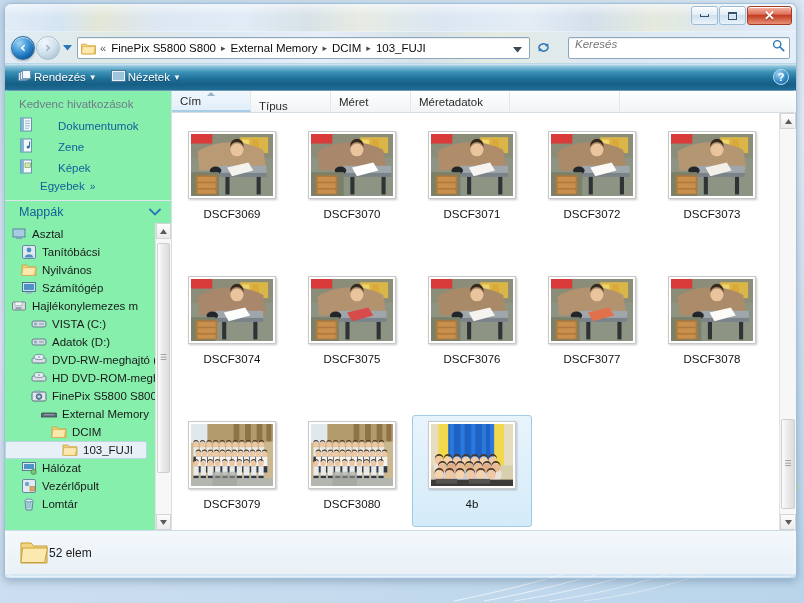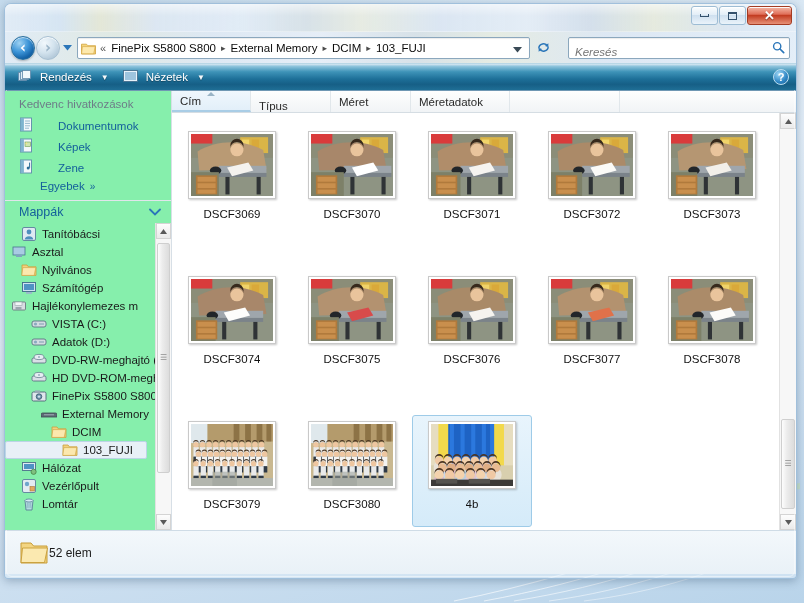--- a/index.html
+++ b/index.html
@@ -110,38 +110,38 @@
     color: #4a4a4a; font-size: 9px; padding: 0 2px; user-select:none;
   }
   .crumb-spacer { flex: 1; }
   .crumb-caret { padding: 0 5px 0 3px; cursor: pointer; }
   .refresh-btn {
     width: 20px; height: 20px; margin-left: 3px; display:flex; align-items:center; justify-content:center;
     cursor: pointer; flex:none; color:#1d6fb5; font-size: 13px;
   }
   .searchbox {
     width: 222px; height: 22px; margin-left: 15px; background: #fff;
-    border: 1px solid #8ba7bd; border-radius: 2px; display: flex; align-items: flex-end;
+    border: 1px solid #8ba7bd; border-radius: 2px; display: flex; align-items: flex-start;
     padding: 0 4px 0 6px; flex: none;
     box-shadow: inset 0 1px 1px rgba(0,0,0,.08);
   }
   .searchbox input {
     flex: 1; border: none; outline: none; font-size: 11.5px; font-style: italic;
     color: #6c6c6c; font-family: "Liberation Sans", sans-serif; background: transparent;
   }
   .search-ico { color: #2b76b9; flex:none; }
   
   .toolbar {
     height: 27px; display: flex; align-items: center; padding: 0 6px; gap: 0;
     background: linear-gradient(to bottom, #d9e9f3 0%, #8dc3dc 9%, #3e93b8 30%, #1d6f98 58%, #165f86 78%, #1f6e95 100%);
     border-top: 1px solid #b9d7e6;
     position: relative;
   }
   .tb-item {
-    display: flex; align-items: center; gap: 8px; padding: 3px 7px; cursor: pointer;
+    display: flex; align-items: center; gap: 2px; padding: 3px 7px; cursor: pointer;
     color: #fff; font-size: 11.5px; border-radius: 2px; text-shadow: 0 1px 1px rgba(0,0,0,.35);
   }
   .tb-caret { font-size: 8px; opacity: .95; margin-left: 1px; }
   .help-btn {
     position: absolute; right: 7px; top: 5px; width: 16px; height: 16px; border-radius: 50%;
     background: radial-gradient(circle at 35% 28%, #9fd8f5, #2d85c4 60%, #1a5f95);
     border: 1px solid #bcdff2; color: #fff; font-size: 11px; font-weight: bold;
     display: flex; align-items: center; justify-content: center; cursor: pointer;
   }
   
@@ -399,72 +399,72 @@
                 </g>
             </svg>
           </span>
           <span class="lbl">Dokumentumok</span>
         </div>
         <div class="fav-item">
           <span>
             <svg width="15" height="15" viewBox="0 0 15 15">
               <rect x="1.5" y="1" width="11" height="13" fill="#f3f8fb" stroke="#5c8ba8" stroke-width=".9"></rect>
               <rect x="1.5" y="1" width="3.4" height="13" fill="#7fb4cf"></rect>
-              <rect x="6" y="4" width="5.5" height="4.5" fill="#cfe7ae" stroke="#6e9c52" stroke-width=".6"></rect>
-              <circle cx="7.4" cy="5.4" r=".8" fill="#f5e38a"></circle>
+              <path d="M10.6 3.6 v5.2" stroke="#2b6b94" stroke-width="1"></path>
+              <circle cx="9.2" cy="9" r="1.5" fill="#2b6b94"></circle>
             </svg>
           </span>
-          <span class="lbl">Képek</span>
+          <span class="lbl">Zene</span>
         </div>
         <div class="fav-item">
           <span>
             <svg width="15" height="15" viewBox="0 0 15 15">
               <rect x="1.5" y="1" width="11" height="13" fill="#f3f8fb" stroke="#5c8ba8" stroke-width=".9"></rect>
               <rect x="1.5" y="1" width="3.4" height="13" fill="#7fb4cf"></rect>
-              <path d="M10.6 3.6 v5.2" stroke="#2b6b94" stroke-width="1"></path>
-              <circle cx="9.2" cy="9" r="1.5" fill="#2b6b94"></circle>
+              <rect x="6" y="4" width="5.5" height="4.5" fill="#cfe7ae" stroke="#6e9c52" stroke-width=".6"></rect>
+              <circle cx="7.4" cy="5.4" r=".8" fill="#f5e38a"></circle>
             </svg>
           </span>
-          <span class="lbl">Zene</span>
+          <span class="lbl">Képek</span>
         </div>
         <div class="fav-more">
           <span>Egyebek</span>
           <span class="chev">»</span>
         </div>
       </div>
 
       <div class="folders-header">
         <span>Mappák</span>
         <span>
           <svg width="12" height="8" viewBox="0 0 12 8">
               <path d="M1 1.5 L6 6.5 L11 1.5" fill="none" stroke="#2b76b9" stroke-width="1.8" stroke-linecap="round"></path>
             </svg>
         </span>
       </div>
 
       <div class="tree-wrap">
         <div class="tree">
+            <div class="tree-item" style="padding-left: 6px;">
+              <span style="display: flex; flex: 0 0 auto;">
+                <svg width="16" height="16" viewBox="0 0 16 16">
+                  <rect x="2" y="3" width="12" height="8" fill="#a9cbe3" stroke="#48738f" stroke-width=".8"></rect>
+                  <rect x="5" y="11" width="6" height="2" fill="#7fa5bf"></rect>
+                </svg>
+              </span>
+              <span>Asztal</span>
+            </div>
             <div class="tree-item" style="padding-left: 16px;">
               <span style="display: flex; flex: 0 0 auto;">
                 <svg width="16" height="16" viewBox="0 0 16 16">
                   <rect x="1.5" y="1.5" width="13" height="13" rx="1.5" fill="#dfe9f2" stroke="#5b7f9c" stroke-width=".9"></rect>
                   <circle cx="8" cy="6" r="2.4" fill="#4e8fbd"></circle>
                   <path d="M3.6 13.4 a4.6 4.6 0 0 1 8.8 0 Z" fill="#4e8fbd"></path>
                 </svg>
               </span>
               <span>Tanítóbácsi</span>
-            </div>
-            <div class="tree-item" style="padding-left: 6px;">
-              <span style="display: flex; flex: 0 0 auto;">
-                <svg width="16" height="16" viewBox="0 0 16 16">
-                  <rect x="2" y="3" width="12" height="8" fill="#a9cbe3" stroke="#48738f" stroke-width=".8"></rect>
-                  <rect x="5" y="11" width="6" height="2" fill="#7fa5bf"></rect>
-                </svg>
-              </span>
-              <span>Asztal</span>
             </div>
             <div class="tree-item" style="padding-left: 16px;">
               <span style="display: flex; flex: 0 0 auto;">
                 <svg width="16" height="16" viewBox="0 0 16 16">
                   <path d="M1 3 h5 l1.4 1.8 h7.6 v8.6 h-14 Z" fill="#f2d27f" stroke="#c99f3c" stroke-width=".8"></path>
                   <path d="M1.8 5.6 h13 l-1.6 7.8 h-12.4 Z" fill="#fbe8ae" stroke="#c99f3c" stroke-width=".6"></path>
                 </svg>
               </span>
               <span>Nyilvános</span>
             </div>

